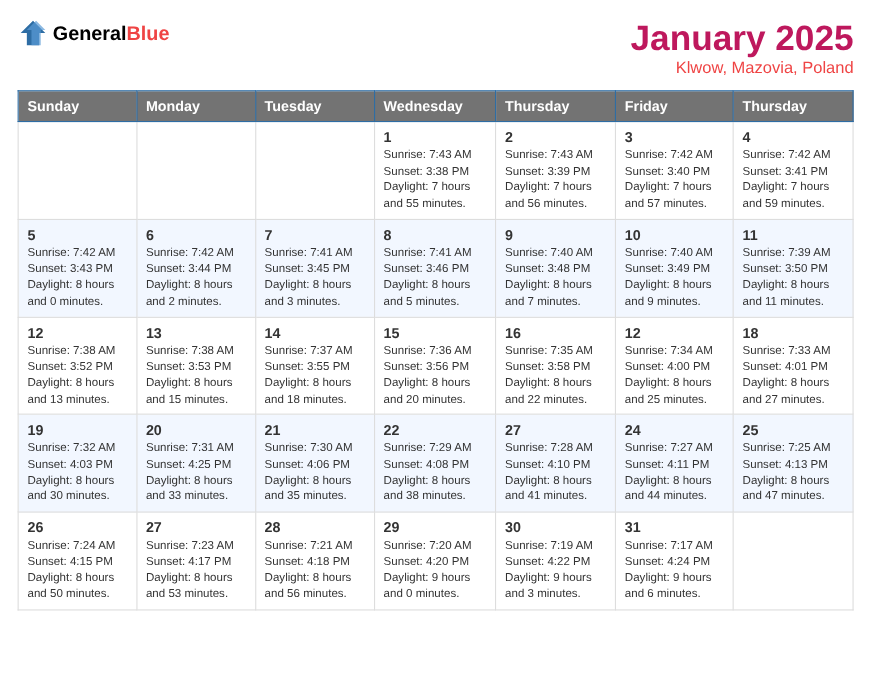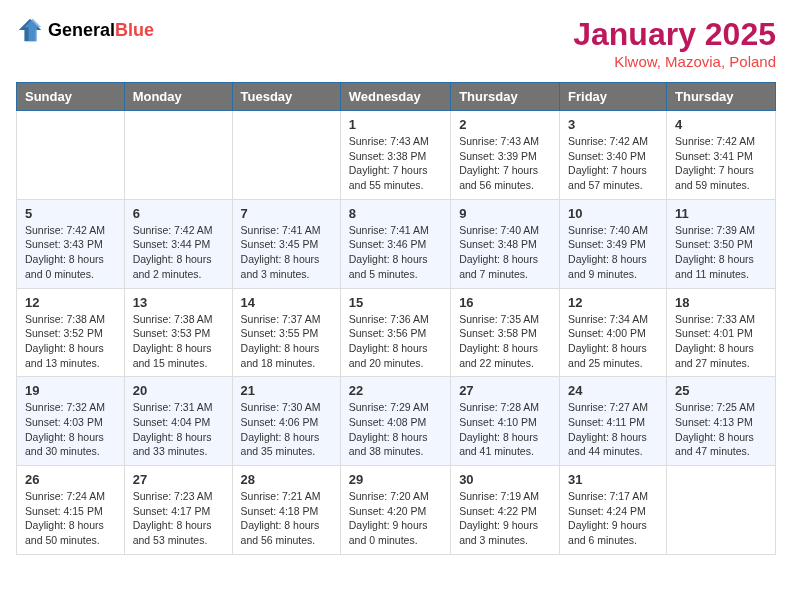--- a/index.html
+++ b/index.html
@@ -241,21 +241,21 @@
       <tr>
         <td>
           <span class="day-number">19</span>
           <div class="day-info">Sunrise: 7:32 AM
 Sunset: 4:03 PM
 Daylight: 8 hours and 30 minutes.</div>
         </td>
         <td>
           <span class="day-number">20</span>
           <div class="day-info">Sunrise: 7:31 AM
-Sunset: 4:04 PM
+Sunset: 4:25 PM
 Daylight: 8 hours and 33 minutes.</div>
         </td>
         <td>
           <span class="day-number">21</span>
           <div class="day-info">Sunrise: 7:30 AM
 Sunset: 4:06 PM
 Daylight: 8 hours and 35 minutes.</div>
         </td>
         <td>
           <span class="day-number">22</span>

